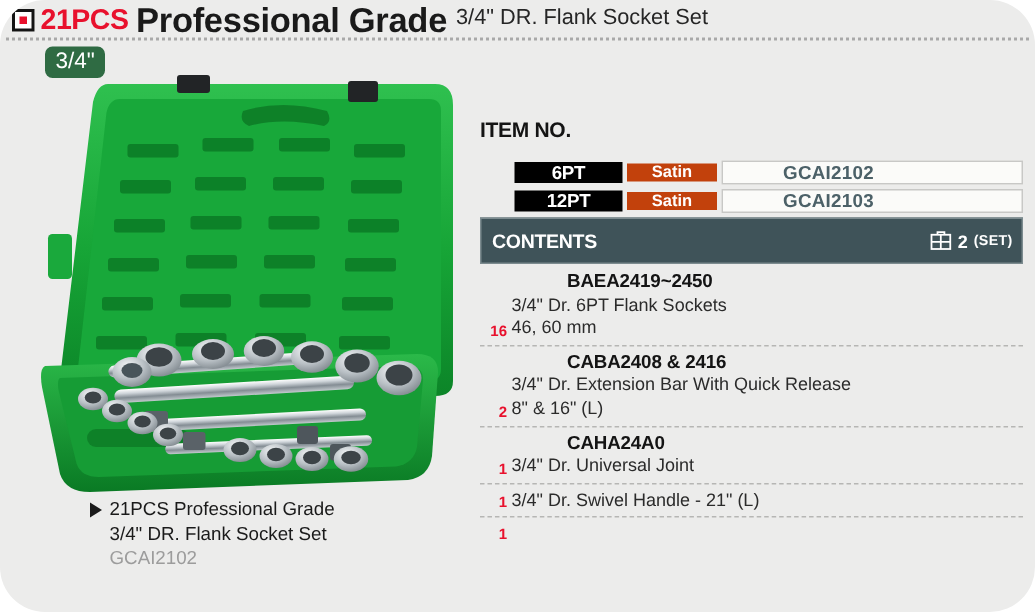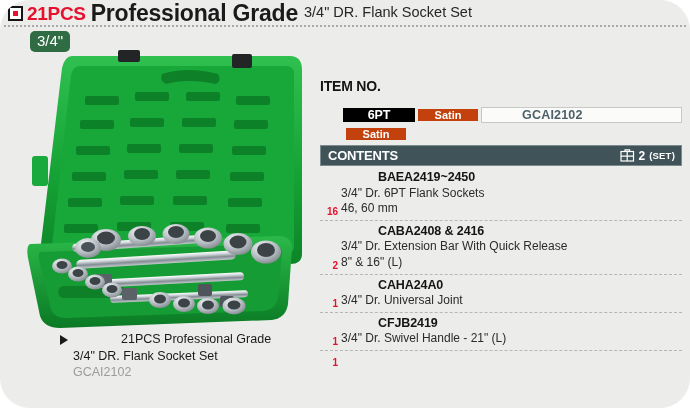--- a/index.html
+++ b/index.html
@@ -97,21 +97,20 @@
   
   .caption {
     position: absolute;
     left: 60px; top: 331px;
     width: 250px;
     line-height: 1.32;
   }
   .caption-row {
     display: flex;
     align-items: flex-start;
-    gap: 48px;
   }
   .tri {
     width: 0; height: 0;
     border-left: 8px solid #1a1a1a;
     border-top: 5px solid transparent;
     border-bottom: 5px solid transparent;
     margin: 4px 5px 0 0;
     flex: 0 0 auto;
   }
   .cap-l1, .cap-l2 {
@@ -176,21 +175,21 @@
     font-size: 12.5px;
     font-weight: bold;
     display: flex;
     align-items: center;
     padding-left: 40px;
     letter-spacing: 0.2px;
   }
 
   .contents-bar {
     margin-top: 3px;
-    height: 21px;
+    height: 31px;
     background: #3f5359;
     border: 1px solid #7c8b8f;
     box-sizing: border-box;
     display: flex;
     align-items: center;
     justify-content: space-between;
     padding: 0 6px 0 7px;
     color: #ffffff;
   }
   .contents-title {
@@ -415,23 +414,25 @@
 
     <div class="item-row">
       <div class="cell-pt">6PT</div>
       <div class="cell-gap"></div>
       <div class="cell-finish">Satin</div>
       <div class="cell-gap"></div>
       <div class="cell-code">GCAI2102</div>
     </div>
 
     <div class="item-row">
+      <div class="cell-pt">12PT</div>
       <div class="cell-gap"></div>
       <div class="cell-finish">Satin</div>
       <div class="cell-gap"></div>
+      <div class="cell-code">GCAI2103</div>
     </div>
 
     <div class="contents-bar">
       <span class="contents-title">CONTENTS</span>
       <span class="contents-right">
         <svg class="case-icon" width="15" height="13" viewBox="0 0 15 13">
           <rect x="1" y="2.5" width="12.5" height="9.5" fill="none" stroke="#ffffff" stroke-width="1.2"></rect>
           <line x1="1" y1="7.2" x2="13.5" y2="7.2" stroke="#ffffff" stroke-width="1.2"></line>
           <line x1="7.2" y1="2.5" x2="7.2" y2="12" stroke="#ffffff" stroke-width="1.2"></line>
           <path d="M5 2.5 L5 0.8 L9.6 0.8 L9.6 2.5" fill="none" stroke="#ffffff" stroke-width="1.2"></path>
@@ -465,21 +466,20 @@
         <div class="qty">1</div>
         <div class="entry-body">
           <div class="entry-code">CAHA24A0</div>
           <div class="entry-desc">3/4" Dr. Universal Joint</div>
         </div>
       </div>
 
       <div class="entry">
         <div class="qty">1</div>
         <div class="entry-body">
-          <div class="entry-code">CFJB2419</div>
           <div class="entry-desc">3/4" Dr. Swivel Handle - 21" (L)</div>
         </div>
       </div>
 
       <div class="entry">
         <div class="qty">1</div>
       </div>
 
     </div>
 

